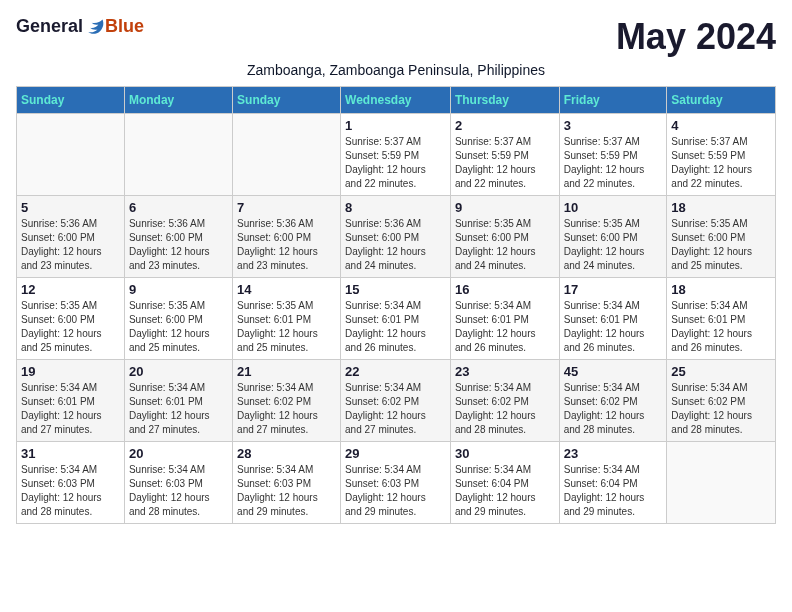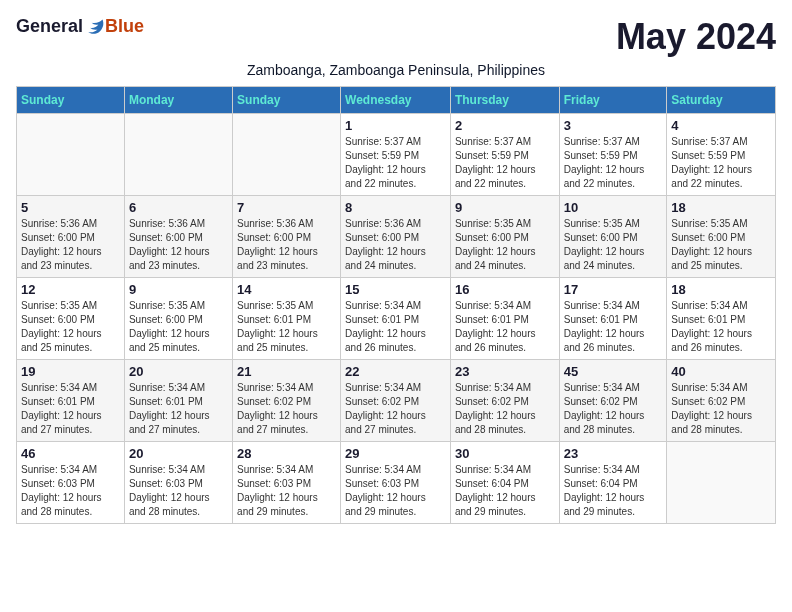--- a/index.html
+++ b/index.html
@@ -302,30 +302,30 @@
 and 28 minutes.</div>
         </td>
         <td>
           <div class="day-number">45</div>
           <div class="day-info" style="white-space: pre-line;">Sunrise: 5:34 AM
 Sunset: 6:02 PM
 Daylight: 12 hours
 and 28 minutes.</div>
         </td>
         <td>
-          <div class="day-number">40</div>
+          <div class="day-number">25</div>
           <div class="day-info" style="white-space: pre-line;">Sunrise: 5:34 AM
 Sunset: 6:02 PM
 Daylight: 12 hours
 and 28 minutes.</div>
         </td>
       </tr>
       <tr class="week-row">
         <td>
-          <div class="day-number">46</div>
+          <div class="day-number">31</div>
           <div class="day-info" style="white-space: pre-line;">Sunrise: 5:34 AM
 Sunset: 6:03 PM
 Daylight: 12 hours
 and 28 minutes.</div>
         </td>
         <td>
           <div class="day-number">20</div>
           <div class="day-info" style="white-space: pre-line;">Sunrise: 5:34 AM
 Sunset: 6:03 PM
 Daylight: 12 hours

